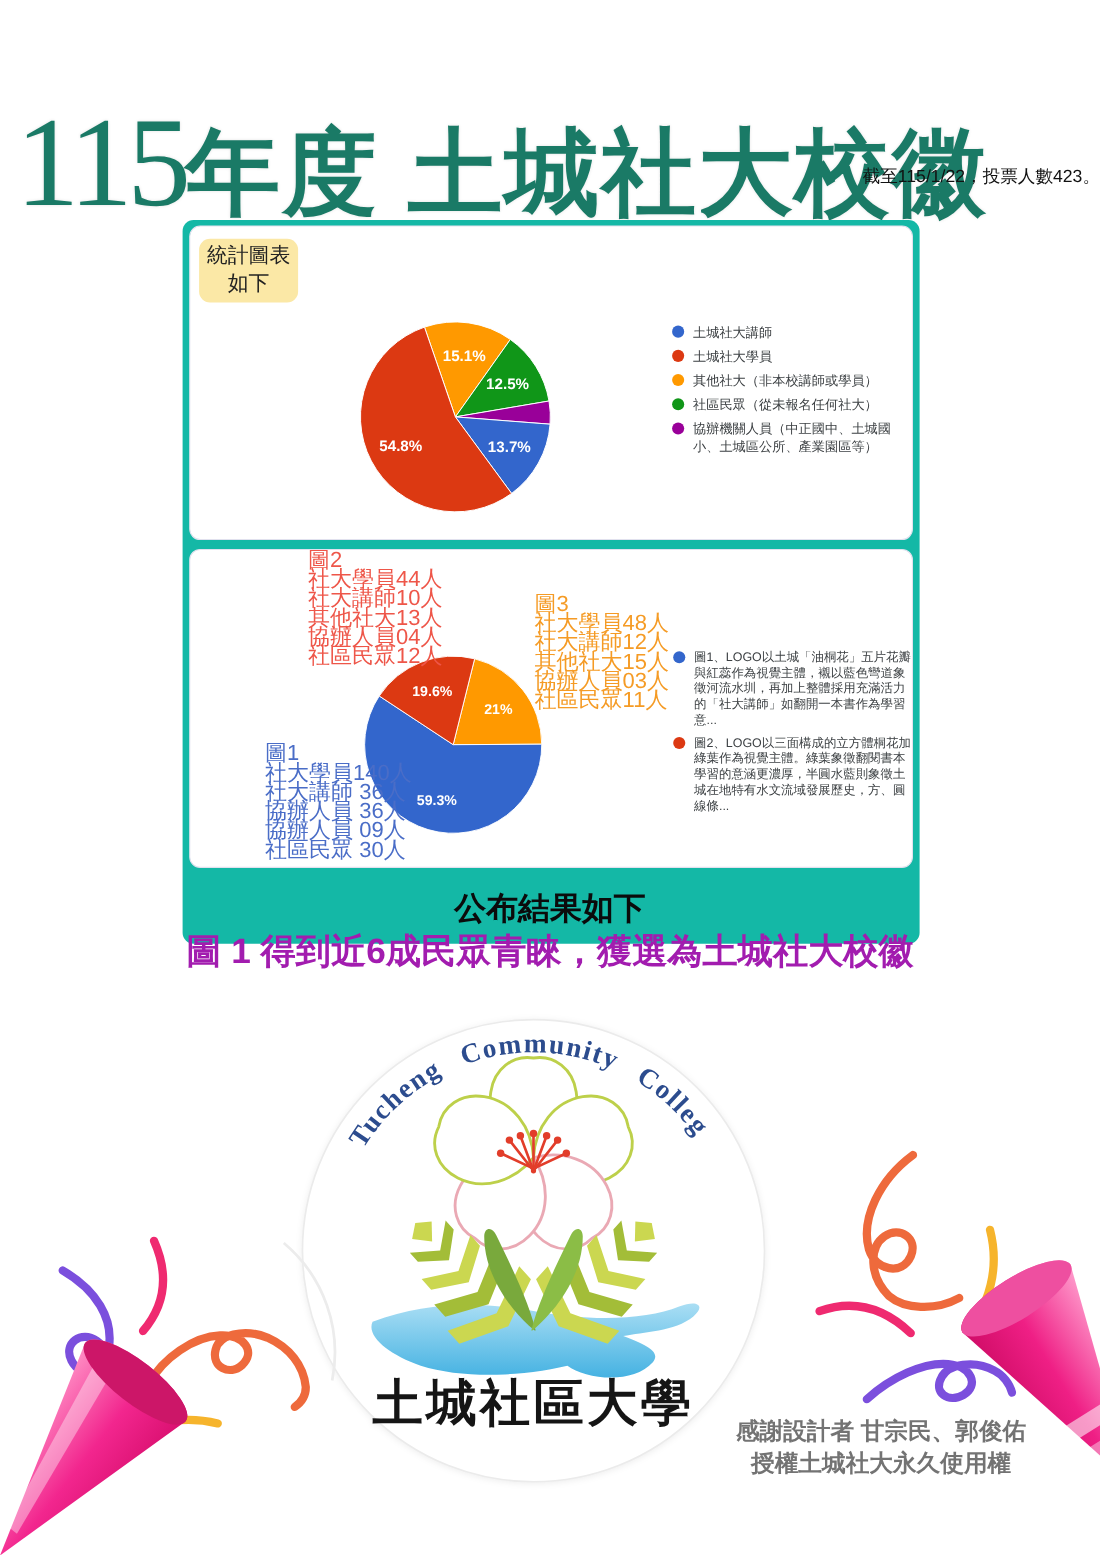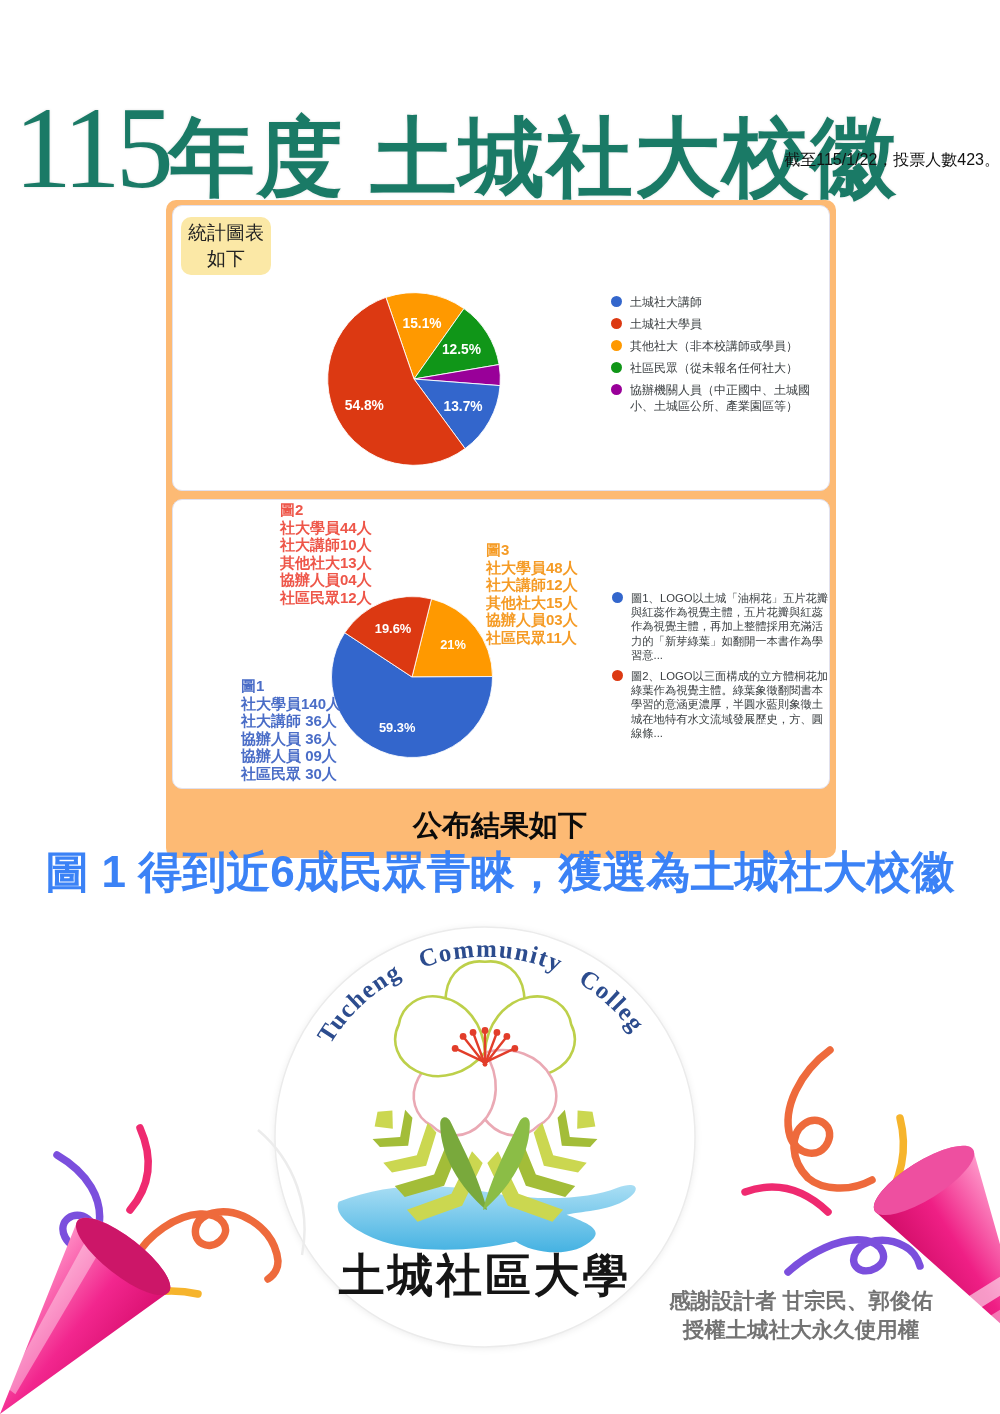--- a/index.html
+++ b/index.html
@@ -7,21 +7,21 @@
         font-family:"Liberation Sans",sans-serif;}
   
   .main-title{position:absolute;top:18px;left:0;width:100%;
     font-weight:700;font-size:86px;line-height:1.25;letter-spacing:2px;
     text-shadow:0 0 3px rgba(0,0,0,.12);padding-left:14px;}
   .title-num{font-family:"Liberation Serif",serif;font-weight:400;font-size:116px;letter-spacing:-5px;}
   .subtitle{position:absolute;top:150px;left:0;width:100%;text-align:right;
     font-size:16px;font-weight:400;color:#111;}
   
   .board{position:absolute;left:166px;top:200px;width:670px;height:658px;
-    background:#fdba74;border-radius:10px;}
+    background:#14b8a6;border-radius:10px;}
   .card{position:absolute;left:6px;width:658px;background:#fff;border:1px solid #e1e1ee;
     border-radius:10px;box-sizing:border-box;}
   .card1{top:5px;height:286px;}
   .card2{top:299px;height:290px;}
   .sticky{position:absolute;left:8px;top:11px;width:90px;height:58px;background:#fbe8a6;
     border-radius:10px;text-align:center;font-size:19px;line-height:26px;color:#222;padding-top:3px;
     box-sizing:border-box;}
   .pie{position:absolute;}
   .pie svg{width:100%;height:100%;display:block;}
   .pie svg text{font-family:"Liberation Sans",sans-serif;}
@@ -29,29 +29,29 @@
   .pie2{left:156px;top:94px;width:166px;height:166px;}
   .legend{position:absolute;}
   .legend1{left:438px;top:88px;width:212px;}
   .legend2{left:439px;top:91px;width:218px;}
   .legend-item{display:flex;align-items:flex-start;margin-bottom:6px;}
   .legend-dot{width:11px;height:11px;border-radius:50%;flex:0 0 11px;margin-right:8px;margin-top:2px;}
   .legend1 .legend-text{font-size:12px;line-height:16px;color:#3c4043;}
   .legend2 .legend-item{margin-bottom:7px;}
   .legend2 .legend-dot{margin-top:1px;}
   .legend2 .legend-text{font-size:11.3px;line-height:14.2px;color:#3c4043;}
-  .fig-note{position:absolute;font-size:15px;font-weight:700;line-height:17.5px;white-space:nowrap;}
+  .fig-note{position:absolute;font-size:20px;font-weight:400;line-height:17.5px;white-space:nowrap;}
   .fig2-note{left:107px;top:1px;}
   .fig3-note{left:313px;top:41px;}
   .fig1-note{left:68px;top:177px;}
   
   .results1{position:absolute;top:806px;left:0;width:100%;text-align:center;
     font-size:29px;font-weight:700;color:#0b0b0b;}
   .results2{position:absolute;top:843px;left:0;width:100%;text-align:center;
-    font-size:44px;font-weight:700;color:#3b82f6;}
+    font-size:32px;font-weight:700;color:#a21caf;}
   
   .logo{position:absolute;left:271px;top:920px;width:428px;height:430px;}
   .logo svg{width:100%;height:100%;display:block;filter:drop-shadow(0 1px 3px rgba(0,0,0,.07));}
   .arc-text{font-family:"Liberation Serif",serif;font-weight:700;font-size:25px;
     fill:#2c4c8e;letter-spacing:1.5px;word-spacing:13px;}
   .cn-text{font-family:"Liberation Serif",serif;font-weight:700;font-size:46px;
     fill:#151515;letter-spacing:3px;}
   .petal{fill:#fff;stroke-width:2.6;stroke-linejoin:round;}
   .petal-green{stroke:#bdd04a;}
   .petal-pink{stroke:#eaa9b4;}
@@ -153,21 +153,21 @@
             <div>社大學員140人</div>
             <div>社大講師 36人</div>
             <div>協辦人員 36人</div>
             <div>協辦人員 09人</div>
             <div>社區民眾 30人</div>
           </div>
       </div>
       <div class="legend legend2">
           <div class="legend-item">
             <span class="legend-dot" style="background: rgb(51, 102, 204);"></span>
-            <span class="legend-text">圖1、LOGO以土城「油桐花」五片花瓣與紅蕊作為視覺主體，五片花瓣與紅蕊作為視覺主體，再加上整體採用充滿活力的「新芽綠葉」如翻開一本書作為學習意...</span>
+            <span class="legend-text">圖1、LOGO以土城「油桐花」五片花瓣與紅蕊作為視覺主體，襯以藍色彎道象徵河流水圳，再加上整體採用充滿活力的「社大講師」如翻開一本書作為學習意...</span>
           </div>
           <div class="legend-item">
             <span class="legend-dot" style="background: rgb(220, 57, 18);"></span>
             <span class="legend-text">圖2、LOGO以三面構成的立方體桐花加綠葉作為視覺主體。綠葉象徵翻閱書本學習的意涵更濃厚，半圓水藍則象徵土城在地特有水文流域發展歷史，方、圓線條...</span>
           </div>
         </div>
     </div>
   </div>
 
   <div class="results1">公布結果如下</div>

